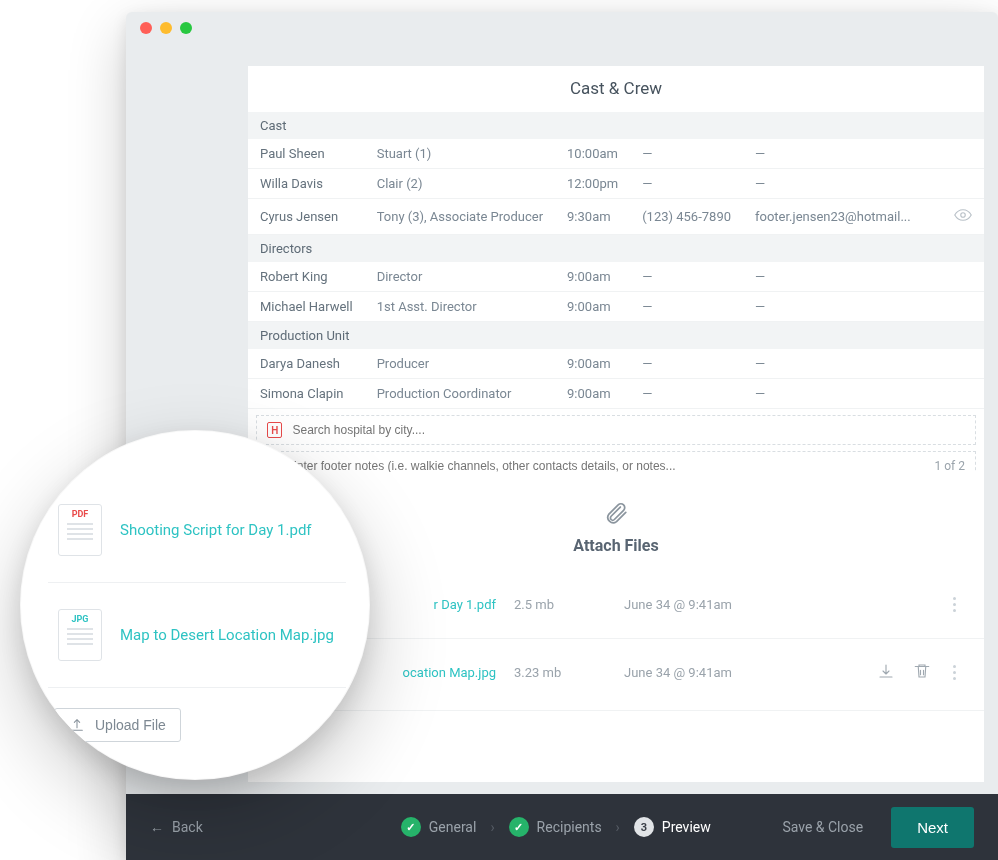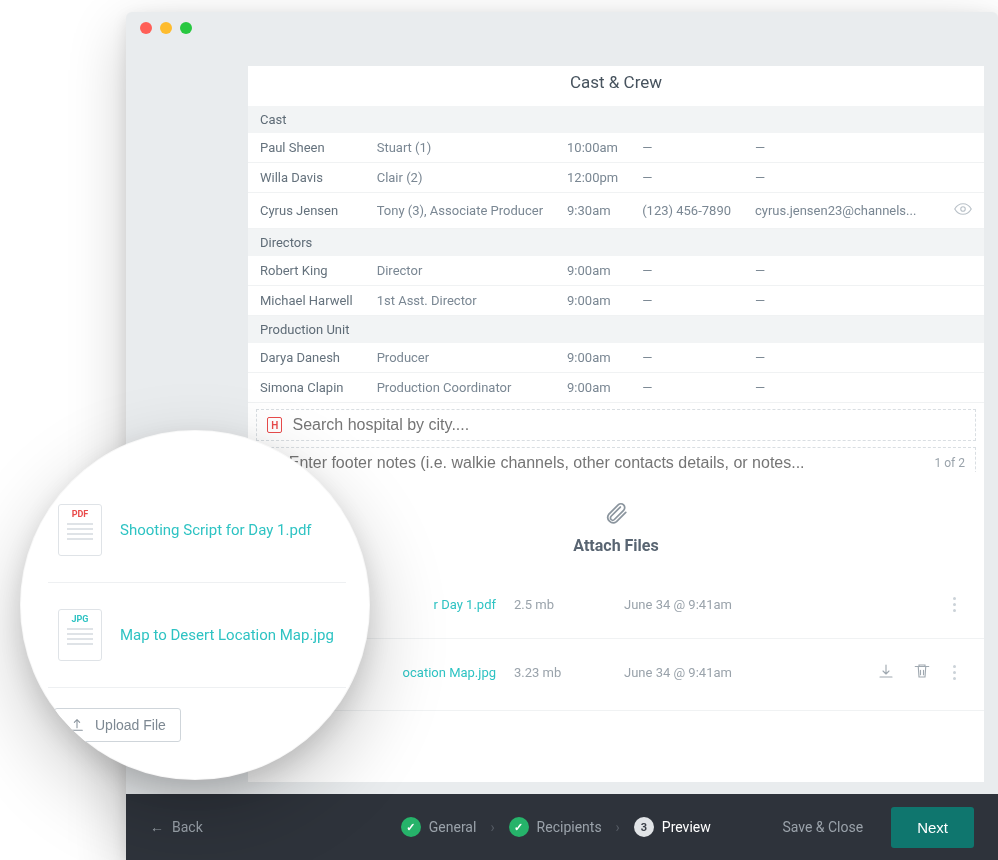--- a/index.html
+++ b/index.html
@@ -25,21 +25,21 @@
     position: absolute; left: 14px; top: 10px; display: flex; gap: 8px;
   }
   .tl { width: 12px; height: 12px; border-radius: 50%; }
   .tl.red { background:#ff5f57;} .tl.yellow{background:#febc2e;} .tl.green{background:#28c840;}
   .content {
     position: absolute;
     left: 122px; top: 54px;
     width: 736px;
     background: #ffffff;
   }
-  .section-title { text-align:center; padding: 6px 0 14px; font-size:17px; color:#47535e; }
+  .section-title { text-align:center; padding: 12px 0 14px; font-size:17px; color:#47535e; }
   .table { width:100%; font-size:13px; color:#7a8793; border-collapse:collapse; }
   .group-row td { background:#f2f4f5; color:#5e6b76; padding:6px 12px; font-size:13px; }
   .data-row td { padding:7px 12px; border-bottom:1px solid #f0f2f3; vertical-align:middle; white-space:nowrap; overflow:hidden; text-overflow:ellipsis;margin-left:12px; }
   .data-row td.name { color:#65727d; }
   .eye-cell { width:30px; text-align:center; color:#b9c1c8; }
   .dashed-box {
     margin: 6px 8px; border:1px dashed #d9dee2; padding:6px 10px; display:flex; align-items:center; gap:10px;
     font-size:12px; color:#aeb6bd;
   }
   .dashed-box.footer { justify-content:space-between; }
@@ -109,21 +109,21 @@
   .save-close { color:#9aa2aa; cursor:pointer; margin-right:10px; }
   .next-btn {
     background:#0f766e; color:#fff; border:none; padding:12px 26px; font-size:15px;
     border-radius:3px; cursor:pointer;
   }
   .stray-box {
     position:absolute; left:202px; top:725px; width:4px; height:16px;
     border-top:1px solid #cfd5da; border-right:1px solid #cfd5da; border-bottom:1px solid #cfd5da;
   }
   .eye-icon svg { width:18px; height:18px; stroke:#b9c1c8; fill:none; stroke-width:1.5; }
-  input.ghost { border:none; background:transparent; color:#aeb6bd; font-size:16px; width:100%; outline:none; }
+  input.ghost { border:none; background:transparent; color:#aeb6bd; font-size:12px; width:100%; outline:none; }
 </style>
 </head>
 <body>
 
 <div class="window">
   <div class="traffic-lights">
     <div class="tl red"></div>
     <div class="tl yellow"></div>
     <div class="tl green"></div>
   </div>
@@ -157,21 +157,21 @@
             <td>12:00pm</td>
             <td>—</td>
             <td style="max-width:140px">—</td>
             <td class="eye-cell"></td>
           </tr>
           <tr class="data-row">
             <td class="name">Cyrus Jensen</td>
             <td>Tony (3), Associate Producer</td>
             <td>9:30am</td>
             <td>(123) 456-7890</td>
-            <td style="max-width:140px">cyrus.jensen23@channels...</td>
+            <td style="max-width:140px">footer.jensen23@hotmail...</td>
             <td class="eye-cell"><span class="eye-icon"><svg viewBox="0 0 24 24">
                   <path d="M1 12s4-7 11-7 11 7 11 7-4 7-11 7S1 12 1 12z"></path>
                   <circle cx="12" cy="12" r="3"></circle>
                 </svg></span></td>
           </tr>
           <tr class="group-row">
             <td colspan="6">Directors</td>
           </tr>
           <tr class="data-row">
             <td class="name">Robert King</td>

